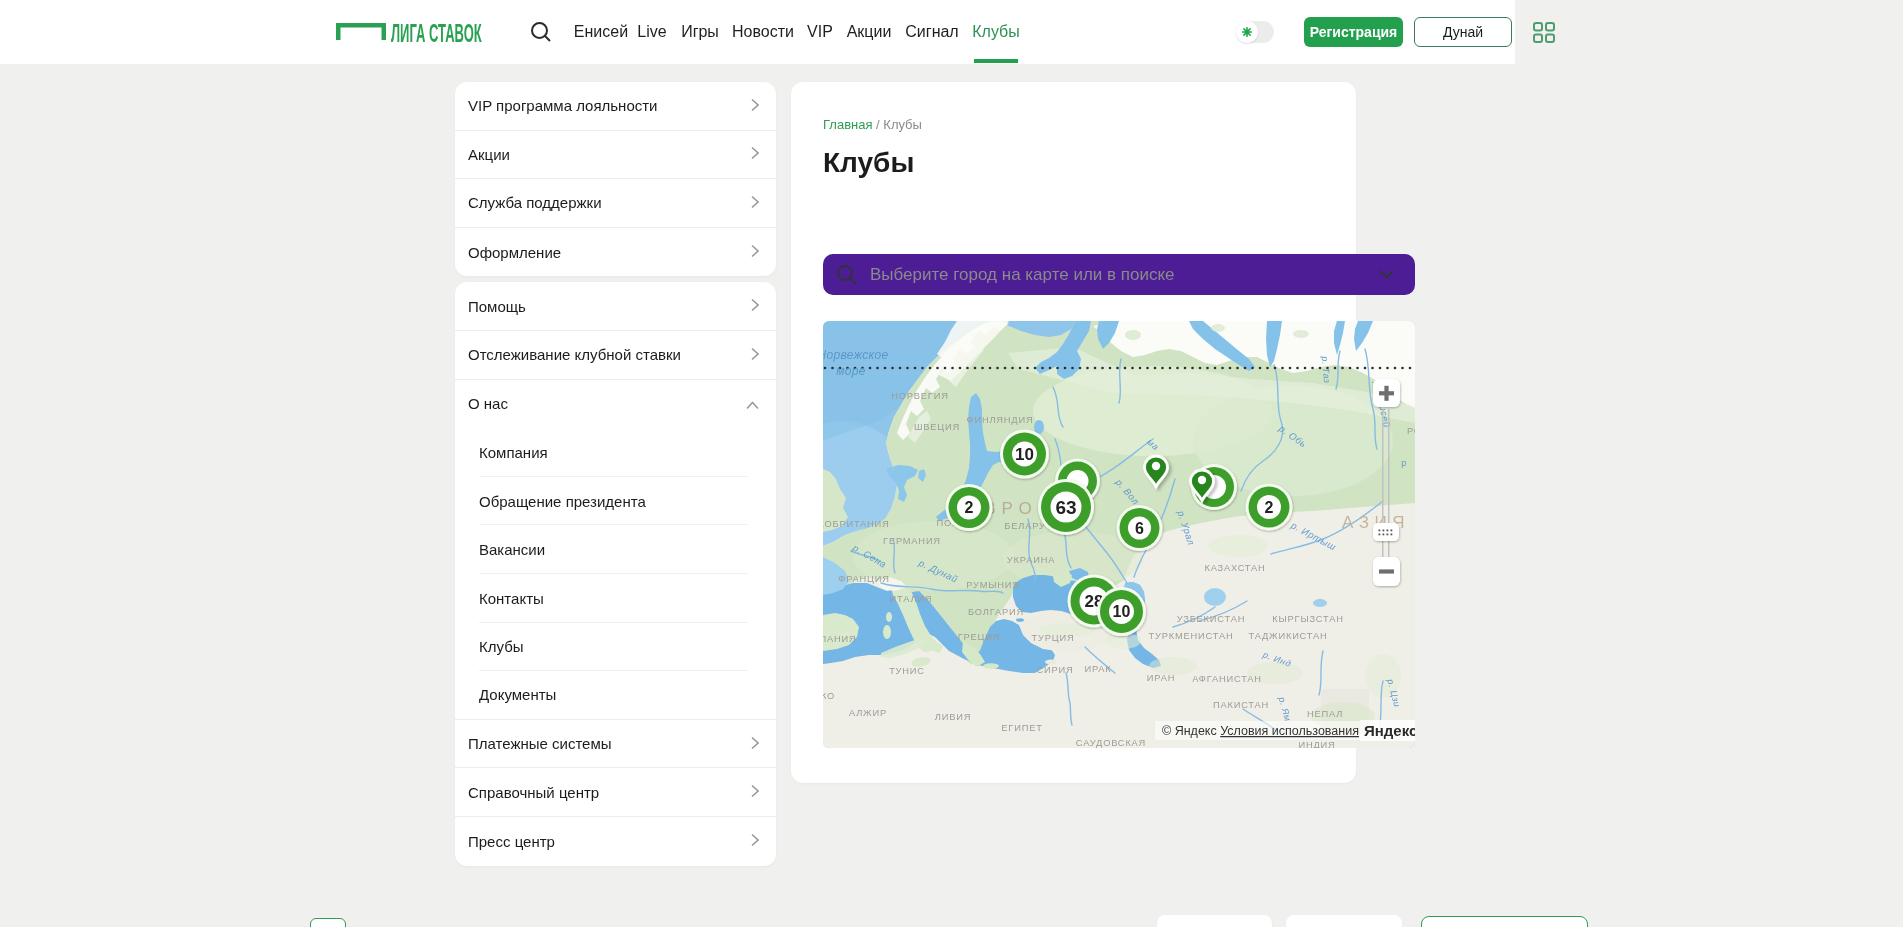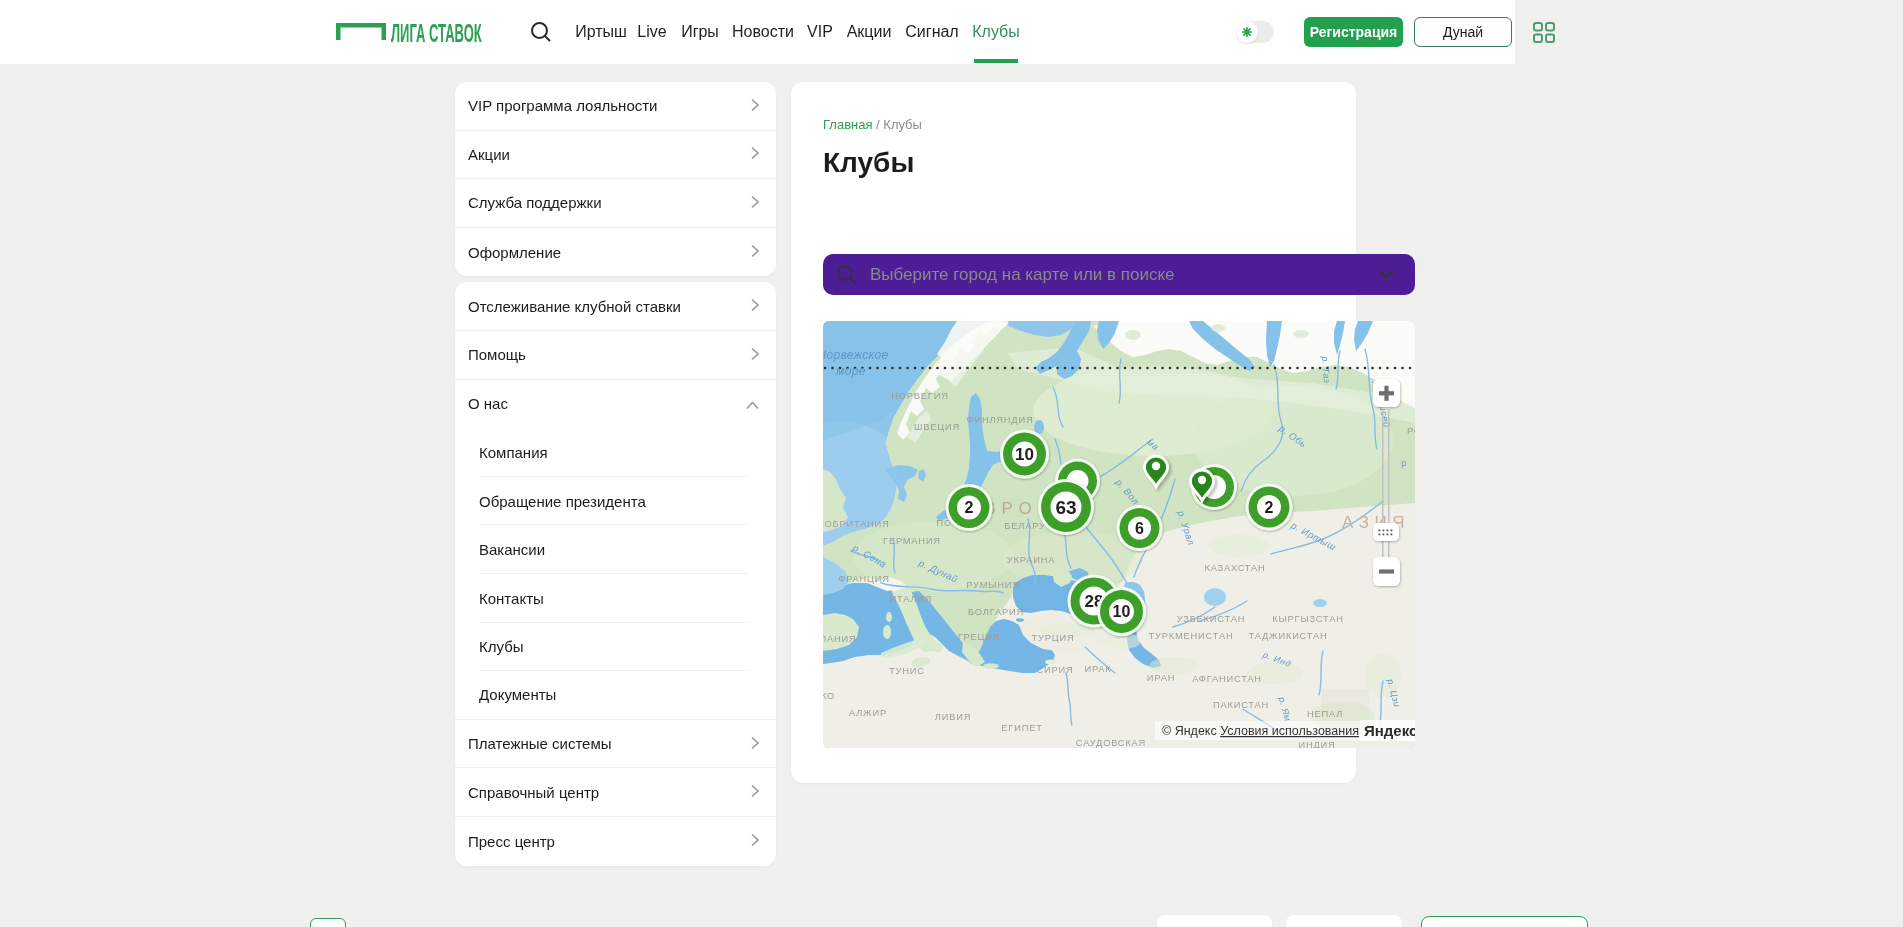--- a/index.html
+++ b/index.html
@@ -38,21 +38,21 @@
   <svg class="abs" style="left:336px;top:23px" width="50" height="18" viewBox="0 0 50 18">
     <path d="M0,0 H50 V17 H45.5 V4.5 H4.5 V17 H0 Z" fill="#2aa052"></path>
   </svg>
   <div class="abs" style="left:391px;top:19px;width:92px;height:26px;overflow:visible">
     <div id="logo-text" style="transform:scaleX(0.52);transform-origin:0 0">ЛИГА СТАВОК</div>
   </div>
   <svg class="abs" style="left:530px;top:21px" width="22" height="22" viewBox="0 0 22 22" fill="none" stroke="#2a2a2a" stroke-width="2">
       <circle cx="9.5" cy="9.5" r="7.5"></circle>
       <line x1="15" y1="15" x2="20" y2="20"></line>
     </svg>
-  <div class="nav-item" style="left:601px">Иртыш</div>
+  <div class="nav-item" style="left:601px">Енисей</div>
   <div class="nav-item" style="left:652px">Live</div>
   <div class="nav-item" style="left:700px">Игры</div>
   <div class="nav-item" style="left:763px">Новости</div>
   <div class="nav-item" style="left:820px">VIP</div>
   <div class="nav-item" style="left:869px">Акции</div>
   <div class="nav-item" style="left:932px">Сигнал</div>
   <div class="nav-item active" style="left:996px">Клубы</div>
   <div id="nav-underline"></div>
   <div id="toggle">
       <div class="knob"></div>
@@ -85,24 +85,24 @@
             <path d="M1 1 L7 6.5 L1 12"></path>
           </svg></span></div>
     <div class="srow">Служба поддержки<span class="chev"><svg width="8" height="13" viewBox="0 0 8 13" fill="none" stroke="#9a9a9a" stroke-width="1.6">
             <path d="M1 1 L7 6.5 L1 12"></path>
           </svg></span></div>
     <div class="srow">Оформление<span class="chev"><svg width="8" height="13" viewBox="0 0 8 13" fill="none" stroke="#9a9a9a" stroke-width="1.6">
             <path d="M1 1 L7 6.5 L1 12"></path>
           </svg></span></div>
   </div>
   <div class="card" id="card2">
+    <div class="srow">Помощь<span class="chev"><svg width="8" height="13" viewBox="0 0 8 13" fill="none" stroke="#9a9a9a" stroke-width="1.6">
+            <path d="M1 1 L7 6.5 L1 12"></path>
+          </svg></span></div>
     <div class="srow">Отслеживание клубной ставки<span class="chev"><svg width="8" height="13" viewBox="0 0 8 13" fill="none" stroke="#9a9a9a" stroke-width="1.6">
-            <path d="M1 1 L7 6.5 L1 12"></path>
-          </svg></span></div>
-    <div class="srow">Помощь<span class="chev"><svg width="8" height="13" viewBox="0 0 8 13" fill="none" stroke="#9a9a9a" stroke-width="1.6">
             <path d="M1 1 L7 6.5 L1 12"></path>
           </svg></span></div>
     <div class="srow" style="border-bottom:none">О нас<span class="chev"><svg width="13" height="8" viewBox="0 0 13 8" fill="none" stroke="#9a9a9a" stroke-width="1.6">
             <path d="M1 7 L6.5 1 L12 7"></path>
           </svg></span></div>
     <div class="srow sub">Компания<span class="sep"></span></div>
     <div class="srow sub">Обращение президента<span class="sep"></span></div>
     <div class="srow sub">Вакансии<span class="sep"></span></div>
     <div class="srow sub">Контакты<span class="sep"></span></div>
     <div class="srow sub">Клубы<span class="sep"></span></div>

